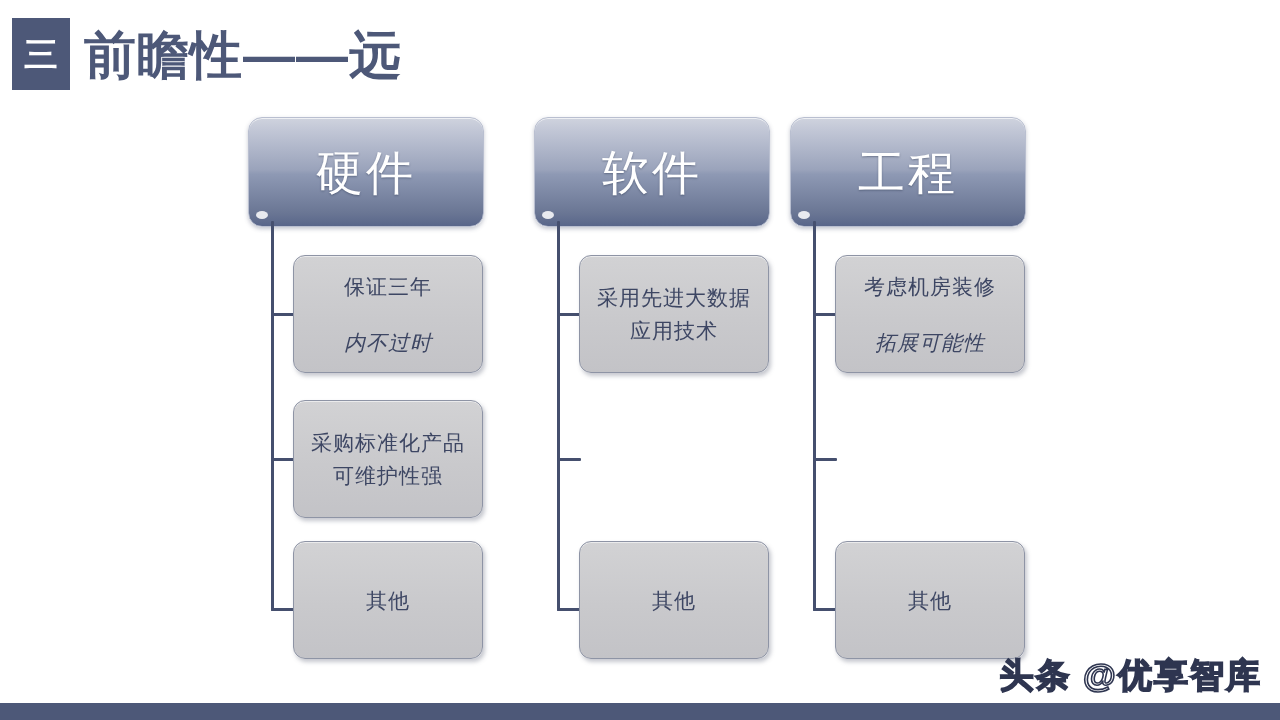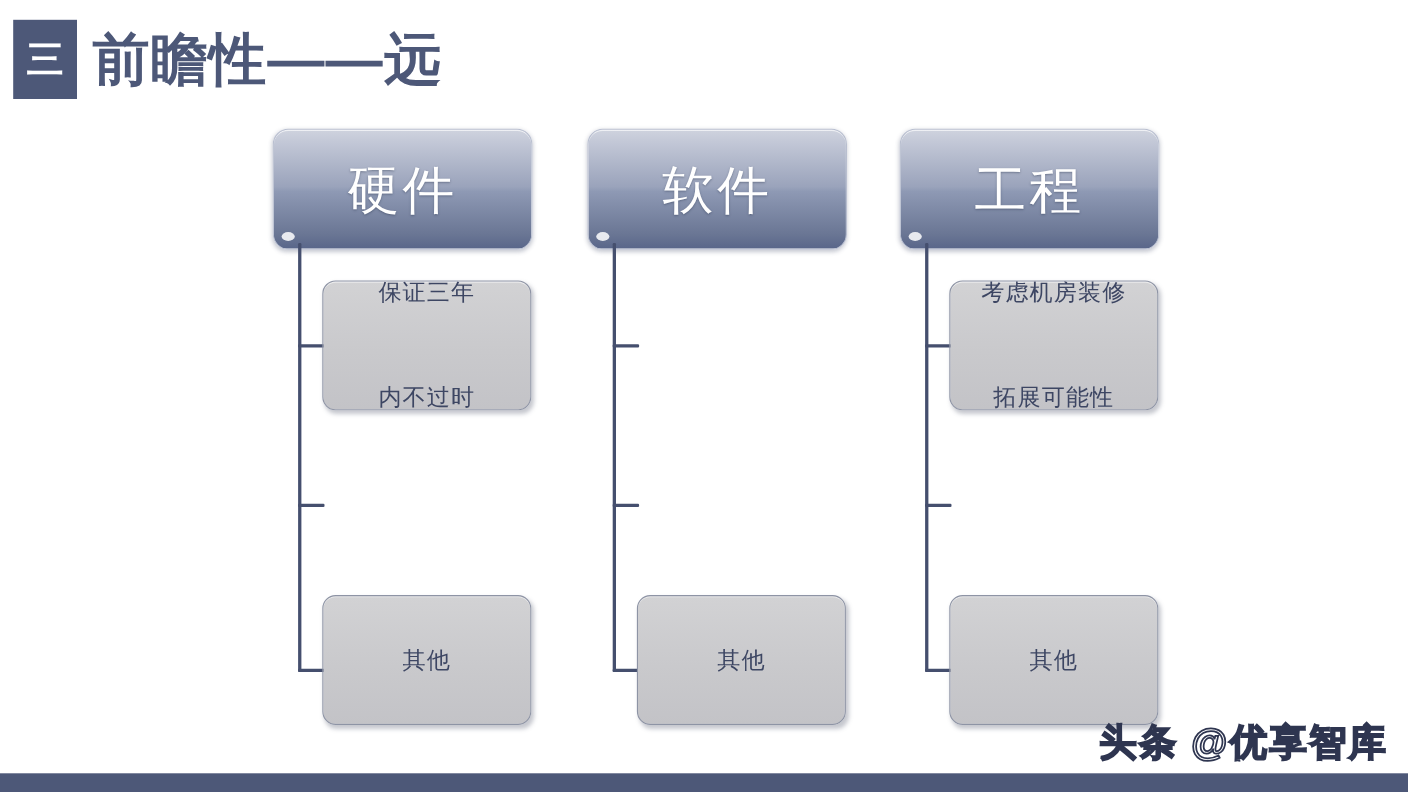--- a/index.html
+++ b/index.html
@@ -70,21 +70,21 @@
     height: 580px;
     border-radius: 23px;
   }
   .column {
     position: absolute;
     top: 117px;
     width: 236px;
   }
   .column.col-0 { left: 248px; }
   .column.col-1 { left: 534px; }
-  .column.col-2 { left: 818px; }
+  .column.col-2 { left: 790px; }
 
   
   .cat-box {
     position: relative;
     width: 236px;
     height: 110px;
     border-radius: 14px;
     background: linear-gradient(to bottom,
                 #cfd3de 0%,
                 #c3c8d7 10%,
@@ -141,24 +141,24 @@
     justify-content: center;
     overflow: hidden;
   }
   .child-box .line {
     color: #3d4663;
     font-size: 21px;
     line-height: 1;
     letter-spacing: 1px;
     white-space: nowrap;
   }
-  .child-box.gap-wide .line + .line { margin-top: 35px; }
+  .child-box.gap-wide .line + .line { margin-top: 35px; font-style: italic; }
   .child-box.gap-narrow .line + .line { margin-top: 12px; }
 
-  .child-box.slot-0 { top: 138px; justify-content: space-between; }
+  .child-box.slot-0 { top: 138px; }
   .child-box.slot-1 { top: 283px; }
   .child-box.slot-2 { top: 424px; }
 
   
   .conn-vert {
     position: absolute;
     width: 3px;
     background: #454f6e;
     left: 23px;
     top: 104px;
@@ -223,35 +223,43 @@
 
       <div class="conn-vert"></div>
       <div class="conn-horz h0"></div>
       <div class="conn-horz h1"></div>
       <div class="conn-horz h2"></div>
 
       <div class="child-box slot-0 gap-wide">
         <span class="line">保证三年</span>
         <span class="line">内不过时</span>
       </div>
+      <div class="child-box slot-1 gap-narrow">
+        <span class="line">采购标准化产品</span>
+        <span class="line">可维护性强</span>
+      </div>
       <div class="child-box slot-2 gap-narrow">
         <span class="line">其他</span>
       </div>
     </div>
 
     <div class="column col-1">
       <div class="cat-box">
         <span class="cat-label">软件</span>
       </div>
 
       <div class="conn-vert"></div>
       <div class="conn-horz h0"></div>
       <div class="conn-horz h1"></div>
       <div class="conn-horz h2"></div>
 
+      <div class="child-box slot-0 gap-narrow">
+        <span class="line">采用先进大数据</span>
+        <span class="line">应用技术</span>
+      </div>
       <div class="child-box slot-2 gap-narrow">
         <span class="line">其他</span>
       </div>
     </div>
 
     <div class="column col-2">
       <div class="cat-box">
         <span class="cat-label">工程</span>
       </div>
 

